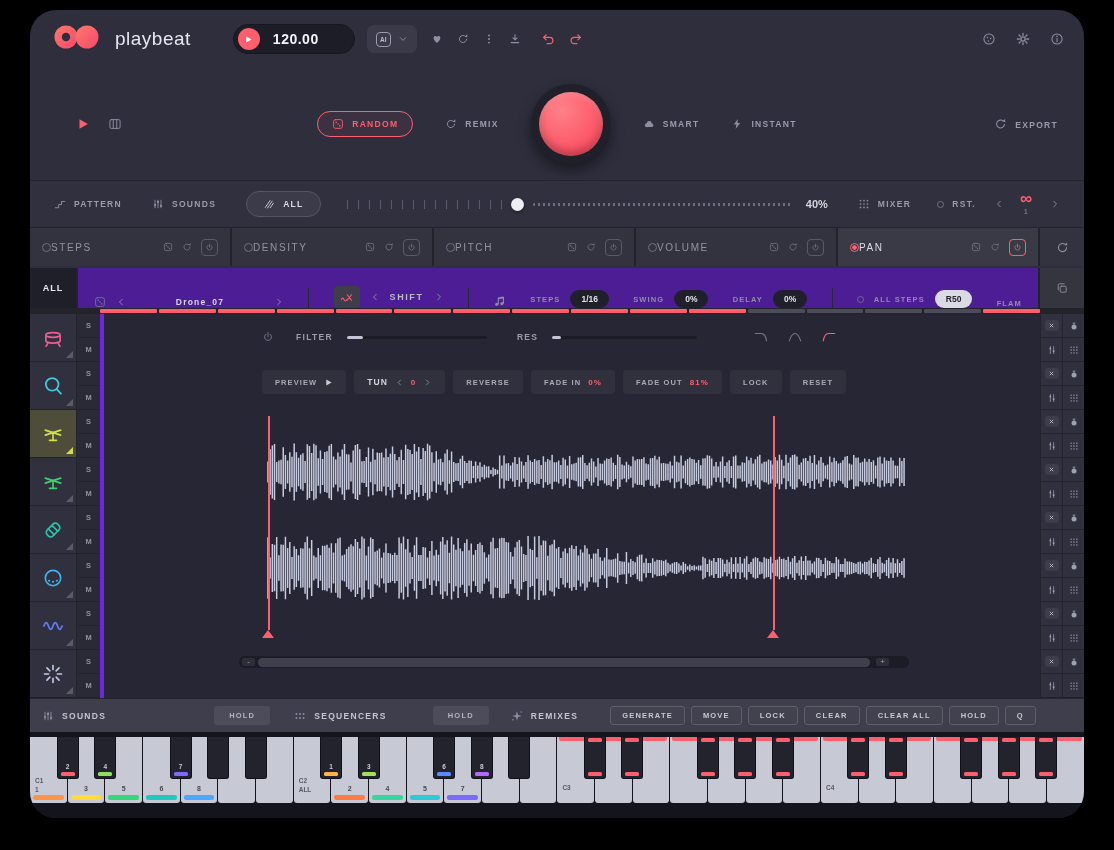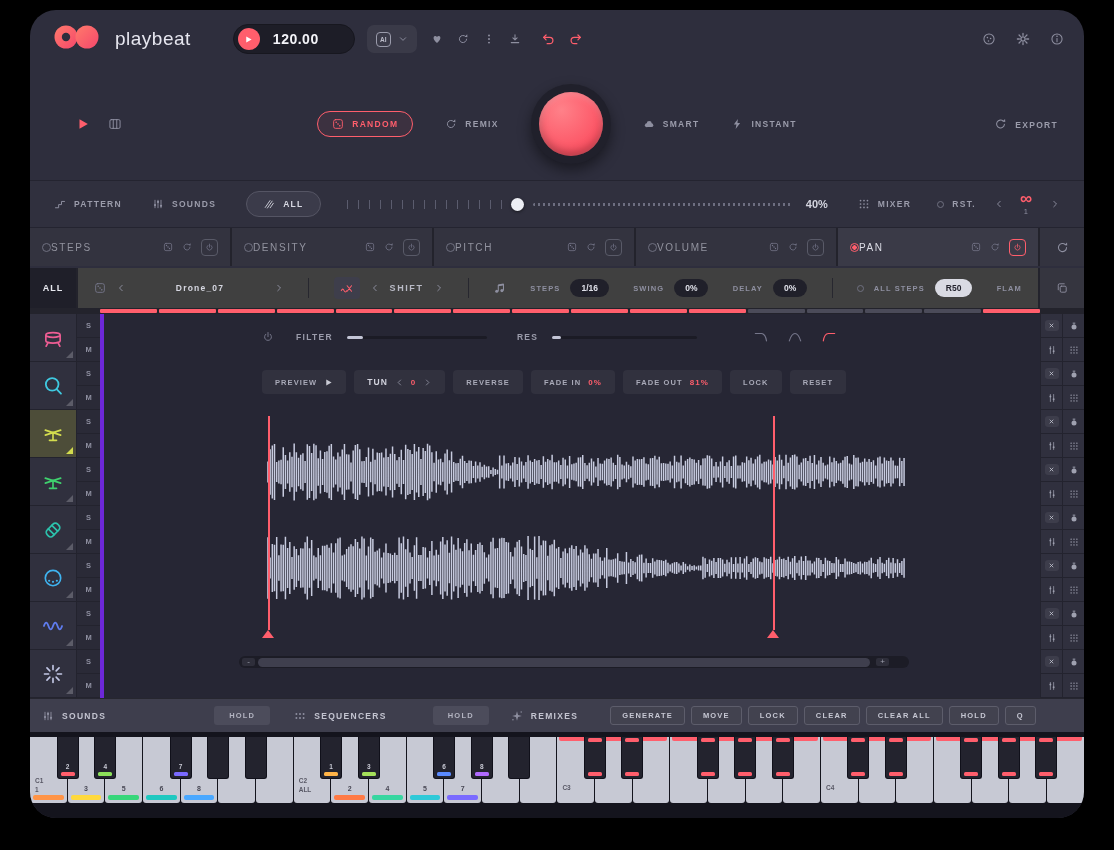--- a/index.html
+++ b/index.html
@@ -65,21 +65,21 @@
   .ptab.on .plbl{color:#dcdde6}
   .ptab .ic{margin-left:9px}
   .pwr{margin-left:9px;width:17px;height:17px;border:1px solid #595a68;border-radius:4px;display:flex;align-items:center;justify-content:center;color:#75768a;flex:0 0 auto}
   .pwr svg{width:9px;height:9px}
   .pwr.on{color:var(--accent);border-color:var(--accent)}
   .tabs-extra{flex:1;background:#33333f;display:flex;align-items:center;justify-content:center;color:#8e8fa0}
 
   
   .samplerow{position:absolute;top:258px;left:0;right:0;height:40px;background:#23232c;display:flex;gap:2px}
   .srow-head{flex:0 0 46px;background:#1f1f29;display:flex;align-items:center;justify-content:center;font-size:9px;font-weight:bold;letter-spacing:1px;color:#e8e9f0}
-  .srow-main{flex:1;background:#404040;display:flex;align-items:center;justify-content:space-between;padding:0 16px}
+  .srow-main{flex:1;background:#4c1d95;display:flex;align-items:flex-end;justify-content:space-between;padding:0 16px}
   .srow-extra{flex:0 0 44px;background:#35353f;display:flex;align-items:center;justify-content:center;color:#8e8fa0}
   .sg{display:flex;align-items:center;gap:10px}
   .sname{width:128px;text-align:center;font-size:8.5px;font-weight:bold;letter-spacing:1.2px;color:#d6d7e1}
   .vline{width:1px;height:20px;background:#27272f}
   .xedit{width:26px;height:22px;background:#3e3e4b;border-radius:4px;display:flex;align-items:center;justify-content:center;color:var(--accent)}
   .xedit svg{width:13px;height:13px}
   .shiftlbl{font-size:9px;letter-spacing:1.6px;color:#b9bac6;font-weight:bold}
   .pill{background:#20202a;border-radius:10px;padding:4px 11px;font-size:8.5px;font-weight:bold;color:#dfe0e9}
   .pill.light{background:#d9dae3;color:#23232e}
   .slbl{font-size:7.5px;letter-spacing:1.1px;color:#8e8fa0;font-weight:bold}

